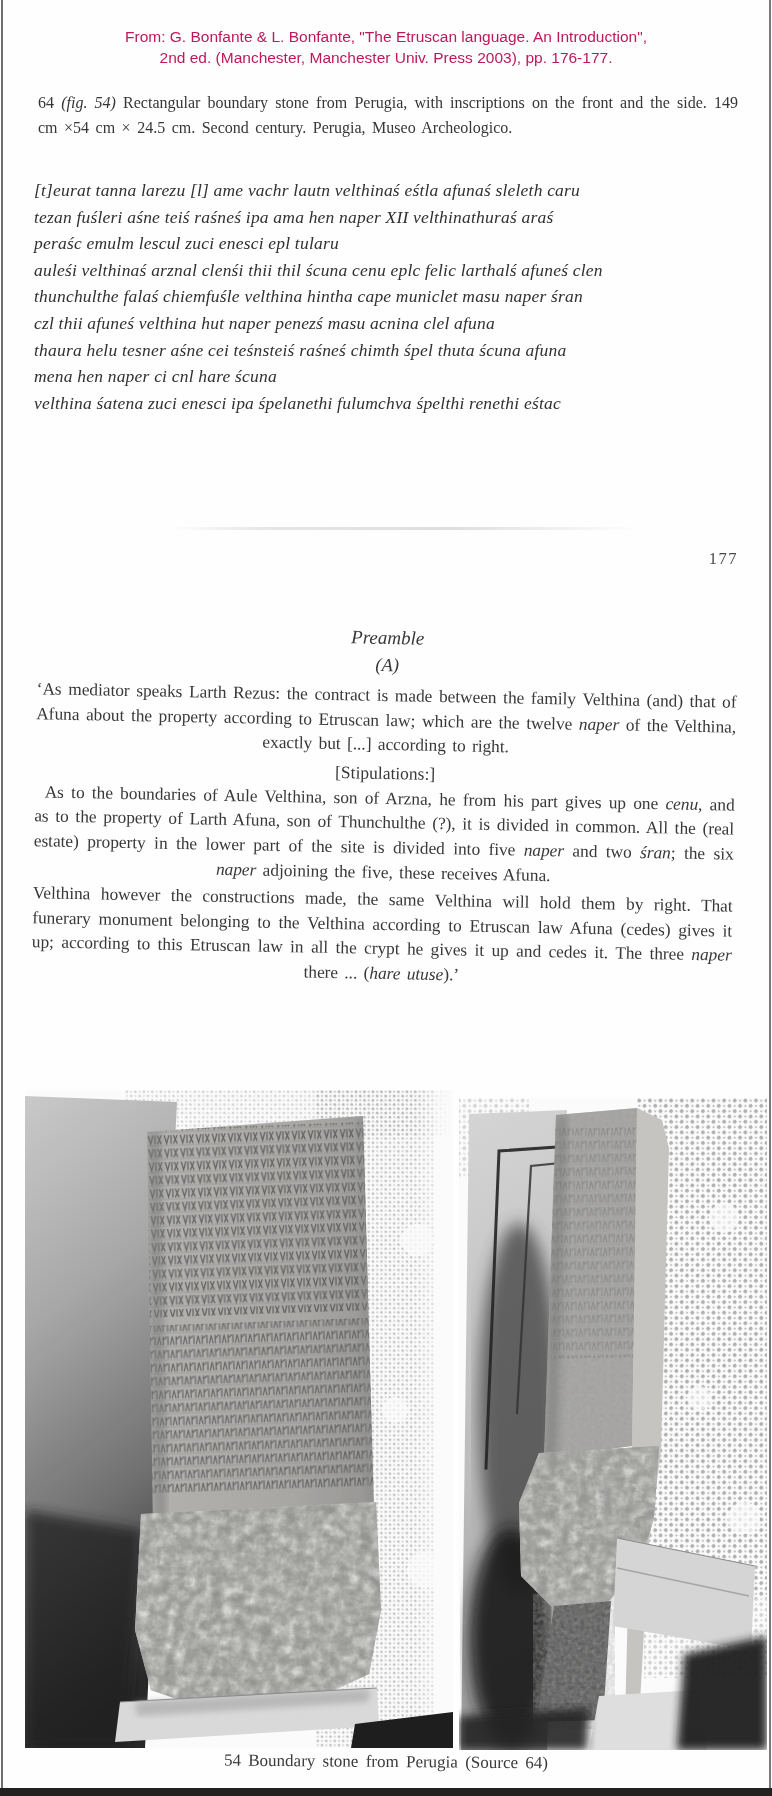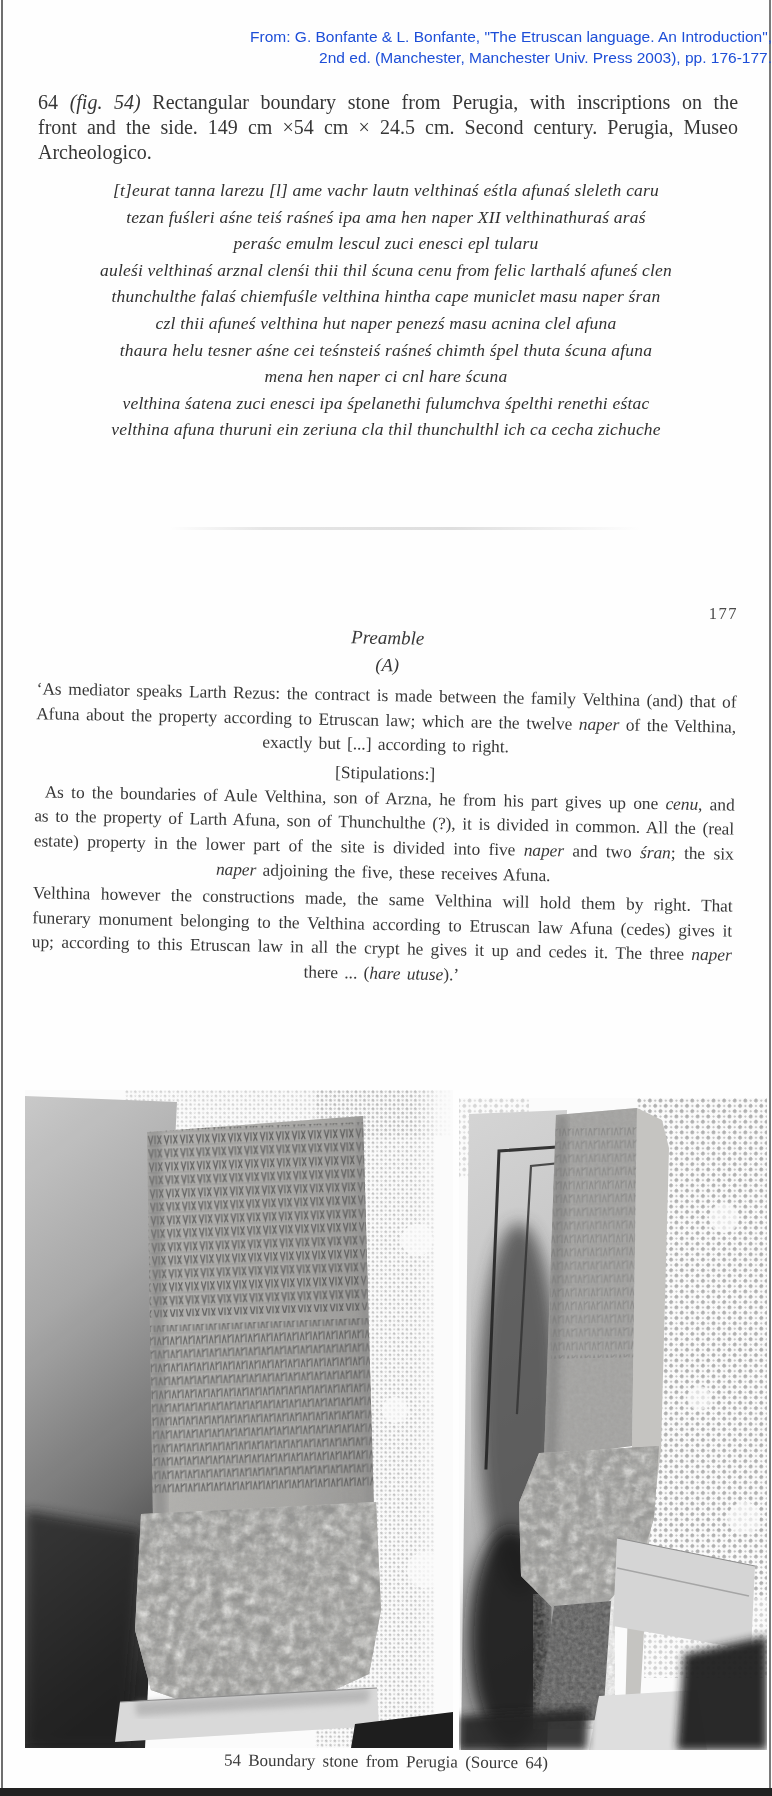--- a/index.html
+++ b/index.html
@@ -1,29 +1,29 @@
 <!DOCTYPE html>
 <html><head>
 <meta charset="utf-8">
 <style>
   html,body{margin:0;padding:0;background:#ffffff;}
   #page{position:relative;width:772px;height:1796px;background:#fefefe;overflow:hidden;
         font-family:"Liberation Serif",serif;color:#333;}
   .border-left{position:absolute;left:1px;top:0;width:2px;height:100%;background:#6f6f6f;}
   .border-right{position:absolute;right:1px;top:0;width:2px;height:100%;background:#7a7a7a;}
   .border-bottom{position:absolute;left:0;bottom:0;width:100%;height:8px;background:#212121;}
-  .citation{position:absolute;top:26px;left:0;width:100%;text-align:right;
-            font-family:"Liberation Sans",sans-serif;font-size:15.5px;line-height:21px;color:#1d4ed8;}
+  .citation{position:absolute;top:26px;left:0;width:100%;text-align:center;
+            font-family:"Liberation Sans",sans-serif;font-size:15.5px;line-height:21px;color:#be185d;}
   .entry{position:absolute;top:90px;left:38px;width:700px;margin:0;
-         font-size:20px;line-height:25px;text-align:justify;word-spacing:2.5px;color:#363636;}
-  .etruscan{position:absolute;top:177px;left:34px;width:704px;text-align:center;
+         font-size:16px;line-height:25px;text-align:justify;word-spacing:2.5px;color:#363636;}
+  .etruscan{position:absolute;top:177px;left:34px;width:704px;text-align:left;
             font-style:italic;font-size:17.5px;line-height:26.6px;color:#303030;letter-spacing:.2px;}
   .smudge{position:absolute;top:527px;left:170px;width:470px;height:3px;
           background:linear-gradient(90deg,transparent,#e6e6e6 20%,#dedede 60%,transparent);}
-  .pageno{position:absolute;top:604px;right:34px;font-size:16.5px;letter-spacing:1.5px;color:#4a4a4a;}
+  .pageno{position:absolute;top:549px;right:34px;font-size:16.5px;letter-spacing:1.5px;color:#4a4a4a;}
   .translation{position:absolute;top:626px;left:38px;width:700px;color:#383838;
                transform:rotate(1.1deg);transform-origin:50% 0;}
   .t-head{margin:0;text-align:center;font-style:italic;font-weight:normal;font-size:19px;line-height:24px;}
   .t-sub{margin:4px 0 7px;text-align:center;font-style:italic;font-weight:normal;font-size:18.5px;line-height:23px;}
   .t-para{margin:0 0 3px;font-size:17.3px;line-height:24.6px;text-align:justify;
           text-align-last:center;word-spacing:2px;}
   .t-stip{margin:4px 0 3px;text-align:center;font-weight:normal;font-size:17.5px;line-height:22px;}
   .indent{text-indent:10px;}
   .photo{position:absolute;margin:0;}
   .photo-left{left:25px;top:1090px;width:428px;height:658px;}
@@ -45,27 +45,26 @@
     <div>From: G. Bonfante &amp; L. Bonfante, "The Etruscan language. An Introduction",</div>
     <div>2nd ed. (Manchester, Manchester Univ. Press 2003), pp. 176-177.</div>
   </header>
 
   <p class="entry"><span>64 </span><i>(fig. 54)</i><span>  Rectangular boundary stone from Perugia, with inscriptions on the front and the side. 149 cm ×54 cm × 24.5 cm. Second century. Perugia, Museo Archeologico.</span></p>
 
   <div class="etruscan">
     <div class="et-line">[t]eurat tanna larezu [l] ame vachr lautn velthinaś eśtla afunaś sleleth caru</div>
     <div class="et-line">tezan fuśleri aśne teiś raśneś ipa ama hen naper XII velthinathuraś araś</div>
     <div class="et-line">peraśc emulm lescul zuci enesci epl tularu</div>
-    <div class="et-line">auleśi velthinaś arznal clenśi thii thil ścuna cenu from felic larthalś afuneś clen</div>
+    <div class="et-line">auleśi velthinaś arznal clenśi thii thil ścuna cenu eplc felic larthalś afuneś clen</div>
     <div class="et-line">thunchulthe falaś chiemfuśle velthina hintha cape municlet masu naper śran</div>
     <div class="et-line">czl thii afuneś velthina hut naper penezś masu acnina clel afuna</div>
     <div class="et-line">thaura helu tesner aśne cei teśnsteiś raśneś chimth śpel thuta ścuna afuna</div>
     <div class="et-line">mena hen naper ci cnl hare ścuna</div>
     <div class="et-line">velthina śatena zuci enesci ipa śpelanethi fulumchva śpelthi renethi eśtac</div>
-    <div class="et-line">velthina afuna thuruni ein zeriuna cla thil thunchulthl ich ca cecha zichuche</div>
   </div>
 
   <div class="smudge"></div>
   <div class="pageno">177</div>
 
   <section class="translation">
     <h3 class="t-head">Preamble</h3>
     <h4 class="t-sub">(A)</h4>
     <p class="t-para"><span>‘As mediator speaks Larth Rezus: the contract is made between the family Velthina (and) that of Afuna about the property according to Etruscan law; which are the twelve </span><i>naper</i><span> of the Velthina, exactly but [...] according to right.</span></p>
     <h4 class="t-stip">[Stipulations:]</h4>

